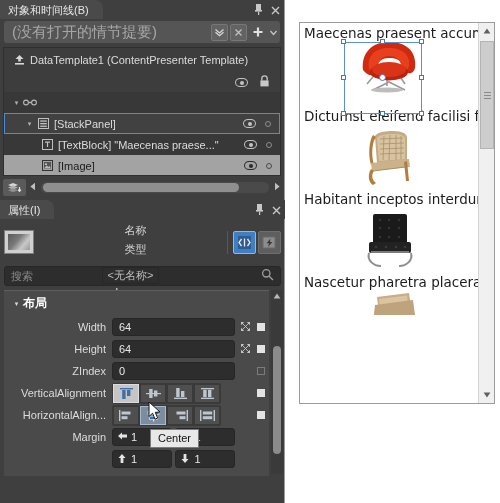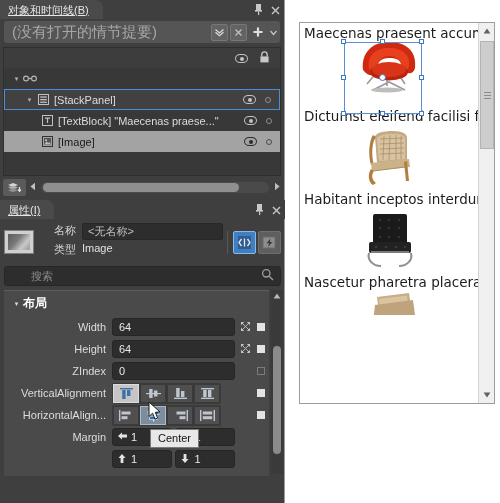--- a/index.html
+++ b/index.html
@@ -28,21 +28,20 @@
   .panel-tab {
     position: absolute; left: 0; top: 0;
     height: 19px;
     padding: 2px 14px 0 8px;
     background: #4a4a4a;
     color: #e6e6e6;
     font-size: 11px;
     line-height: 17px;
     border-top-right-radius: 8px;
     white-space: nowrap;
-    text-decoration: underline;
   }
   .head-icons {
     position: absolute; right: 4px; top: 2px;
     display: flex; gap: 8px; align-items: center;
   }
   .ic { color: #c8c8c8; line-height: 1; display: inline-block; }
 
   
   .sb-bar {
     height: 22px;
@@ -161,21 +160,21 @@
     background: #d0d0d0;
     border: 1px solid #7e7e7e;
     display: flex; align-items: center; justify-content: center;
     flex: 0 0 30px;
   }
   .thumb-inner {
     width: 22px; height: 16px;
     background: linear-gradient(130deg,#5a5a5a 0%, #787878 40%, #c8c8c8 70%, #9a9a9a 100%);
   }
   .name-fields { flex: 1; }
-  .nf-line { display: flex; align-items: flex-start; height: 19px; }
+  .nf-line { display: flex; align-items: center; height: 19px; flex-direction: column; }
   .nf-lbl { width: 44px; text-align: right; color: #d4d4d4; font-size: 11px; padding-right: 6px; flex: 0 0 44px;}
   .nf-input {
     flex: 1; height: 17px;
     background: #2d2d2d;
     border: 1px solid #272727;
     border-radius: 2px;
     color: #bfbfbf; font-size: 11px;
     padding: 0 5px;
     line-height: 15px;
   }
@@ -189,21 +188,21 @@
     display: flex; align-items: center; justify-content: center;
   }
   .pe-btn.on { background: #3f7fc4; border-color: #8fb7e0; }
 
   .search-row { padding: 3px 4px 4px 4px; }
   .search-box {
     height: 20px; background: #2d2d2d;
     border: 1px solid #272727; border-radius: 3px;
     display: flex; align-items: center; padding: 0 6px;
   }
-  .search-ph { flex: 1; color: #8b8b8b; font-size: 11px; margin-left: 20px; }
+  .search-ph { flex: 1; color: #8b8b8b; font-size: 11px; }
 
   
   .sect-wrap { position: relative; }
   .sect {
     margin: 0 16px 0 4px;
     background: #4a4a4a;
     border-top: 1px solid #5e5e5e;
     padding: 3px 0 6px 0;
   }
   .sect-title {
@@ -360,20 +359,29 @@
       </span>
       <span class="sb-plain">
         <svg width="9" height="9" viewBox="0 0 9 9">
             <path d="M1.5 3 L4.5 6.5 L7.5 3" stroke="#c8c8c8" stroke-width="1.2" fill="none"></path>
           </svg>
       </span>
     </div>
 
     <div class="tree">
 
+      <div class="tree-row root">
+        <span class="node-ic">
+          <svg width="13" height="12" viewBox="0 0 13 12">
+              <path d="M6.5 1 L10.5 5 H7.8 V7.5 H5.2 V5 H2.5 Z" fill="#d8d8d8"></path>
+              <rect x="2" y="9" width="9" height="1.6" fill="#d8d8d8"></rect>
+            </svg>
+        </span>
+        <span class="node-lbl">DataTemplate1 (ContentPresenter Template)</span>
+      </div>
 
       <div class="tree-row eyebar">
         <span class="eye"></span>
         <span>
           <svg width="11" height="12" viewBox="0 0 11 12">
               <path d="M2.8 5.5 V3.6 a2.7 2.7 0 0 1 5.4 0 V5.5" stroke="#c8c8c8" stroke-width="1.3" fill="none"></path>
               <rect x="1.4" y="5.4" width="8.2" height="6" fill="#c8c8c8"></rect>
             </svg>
         </span>
       </div>

